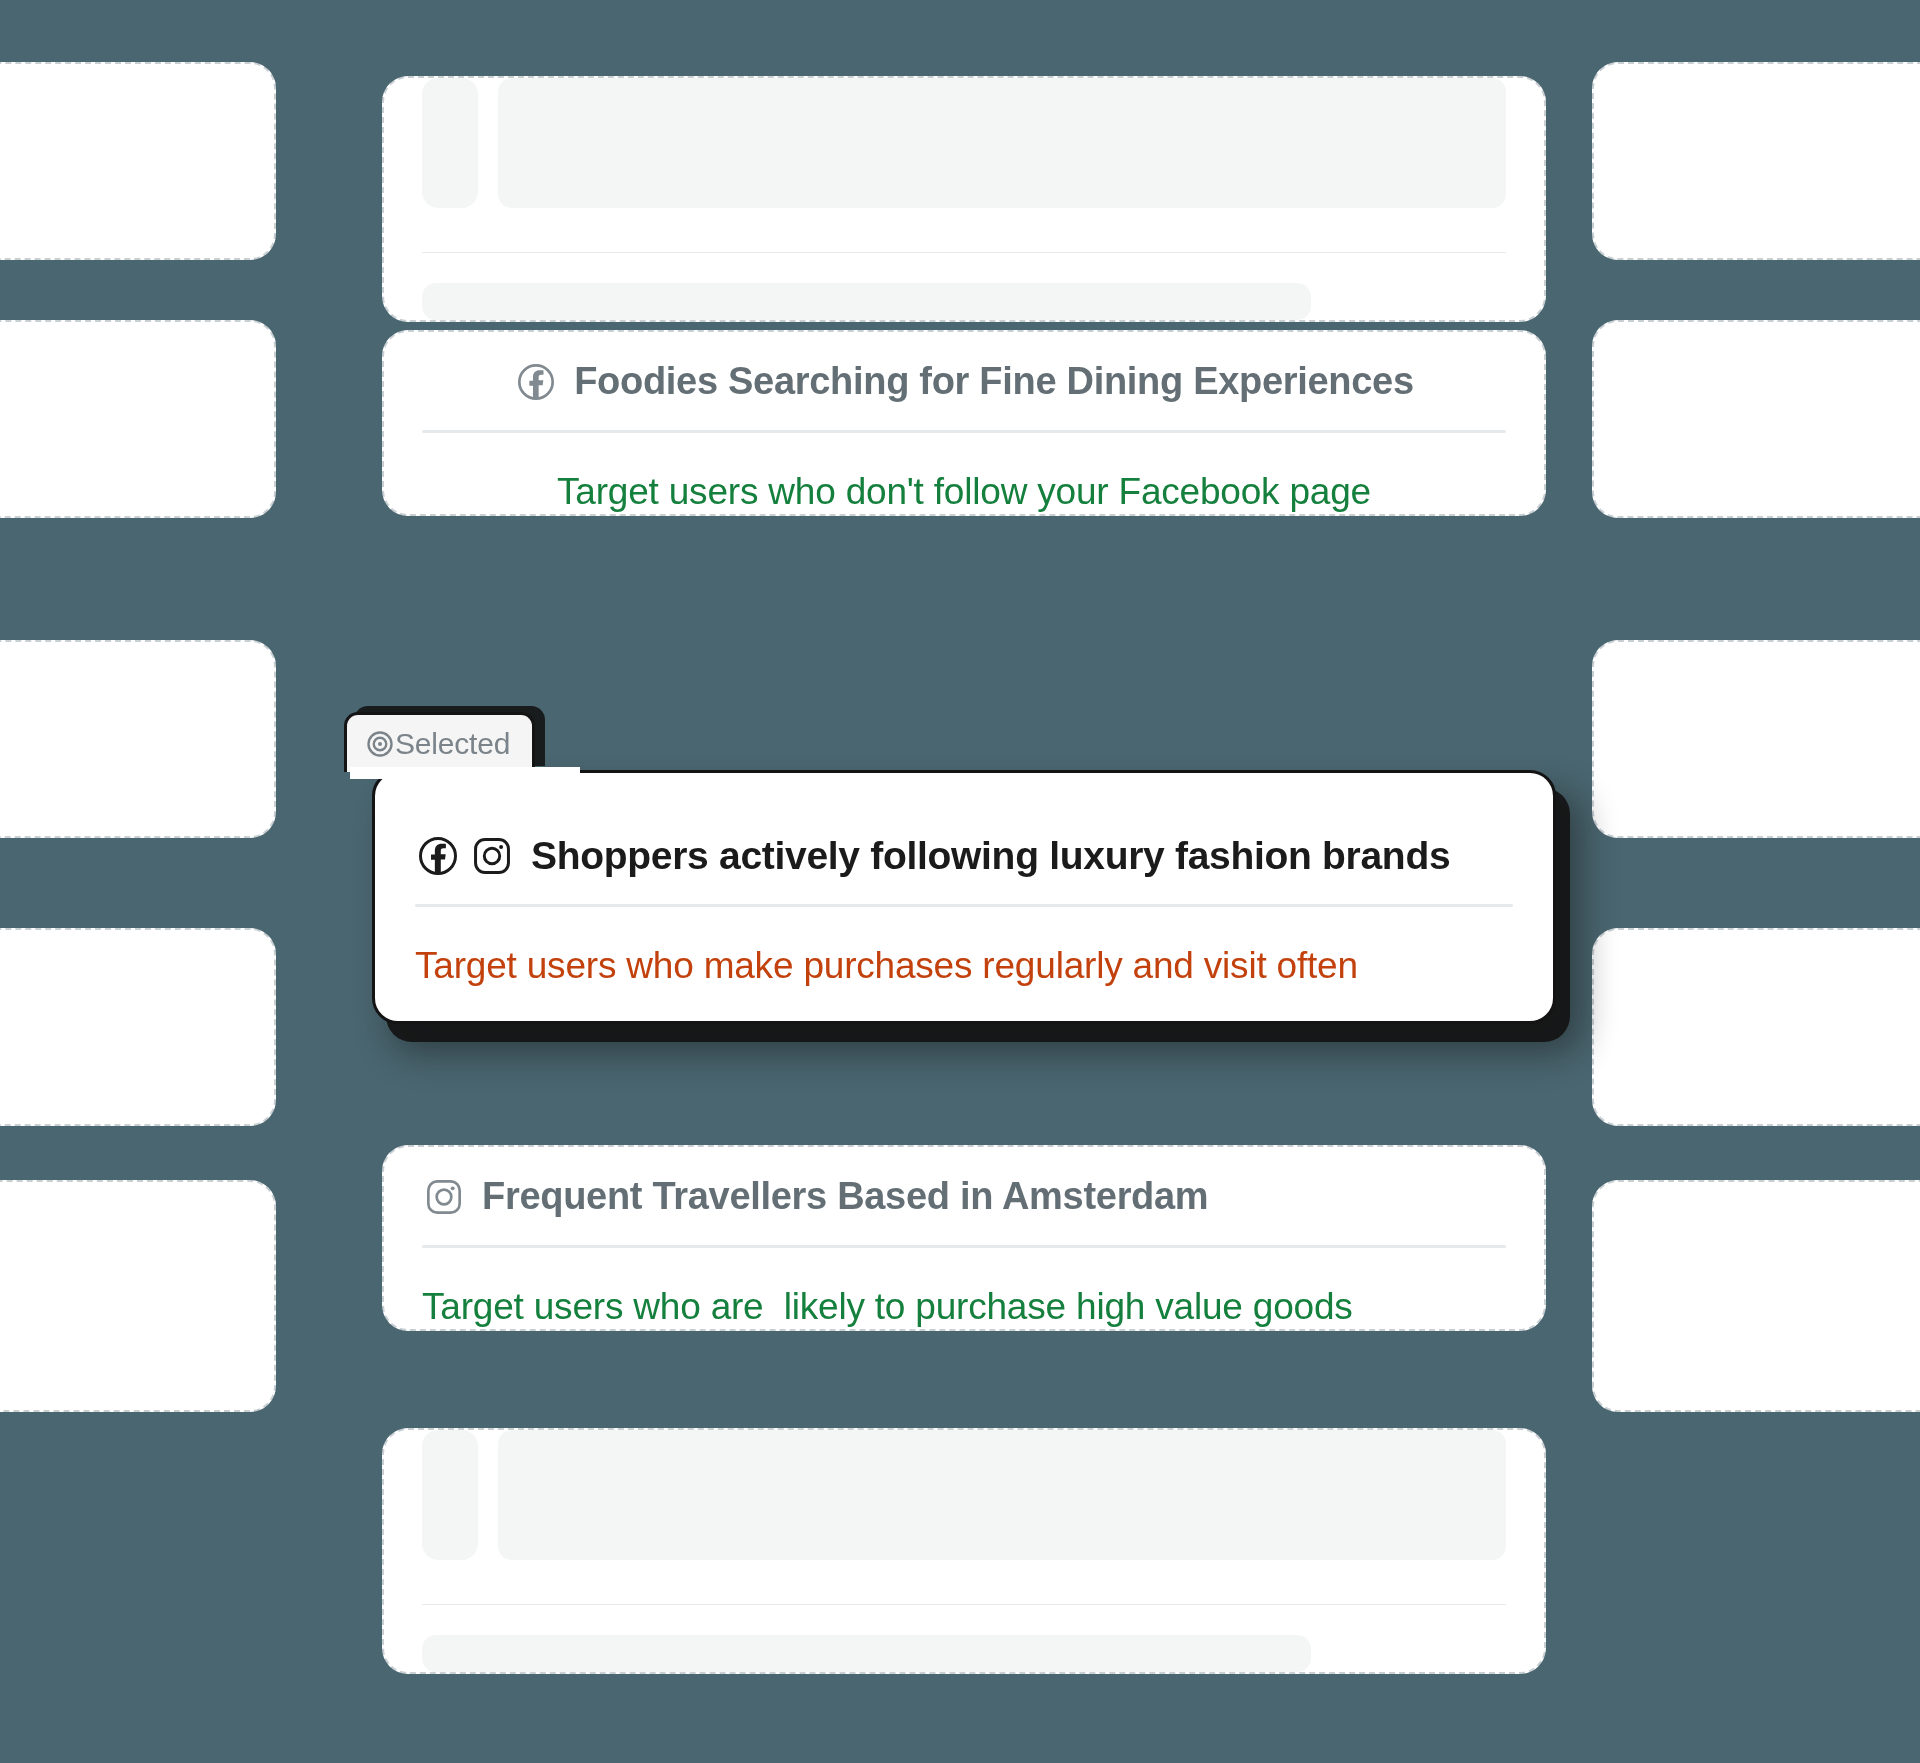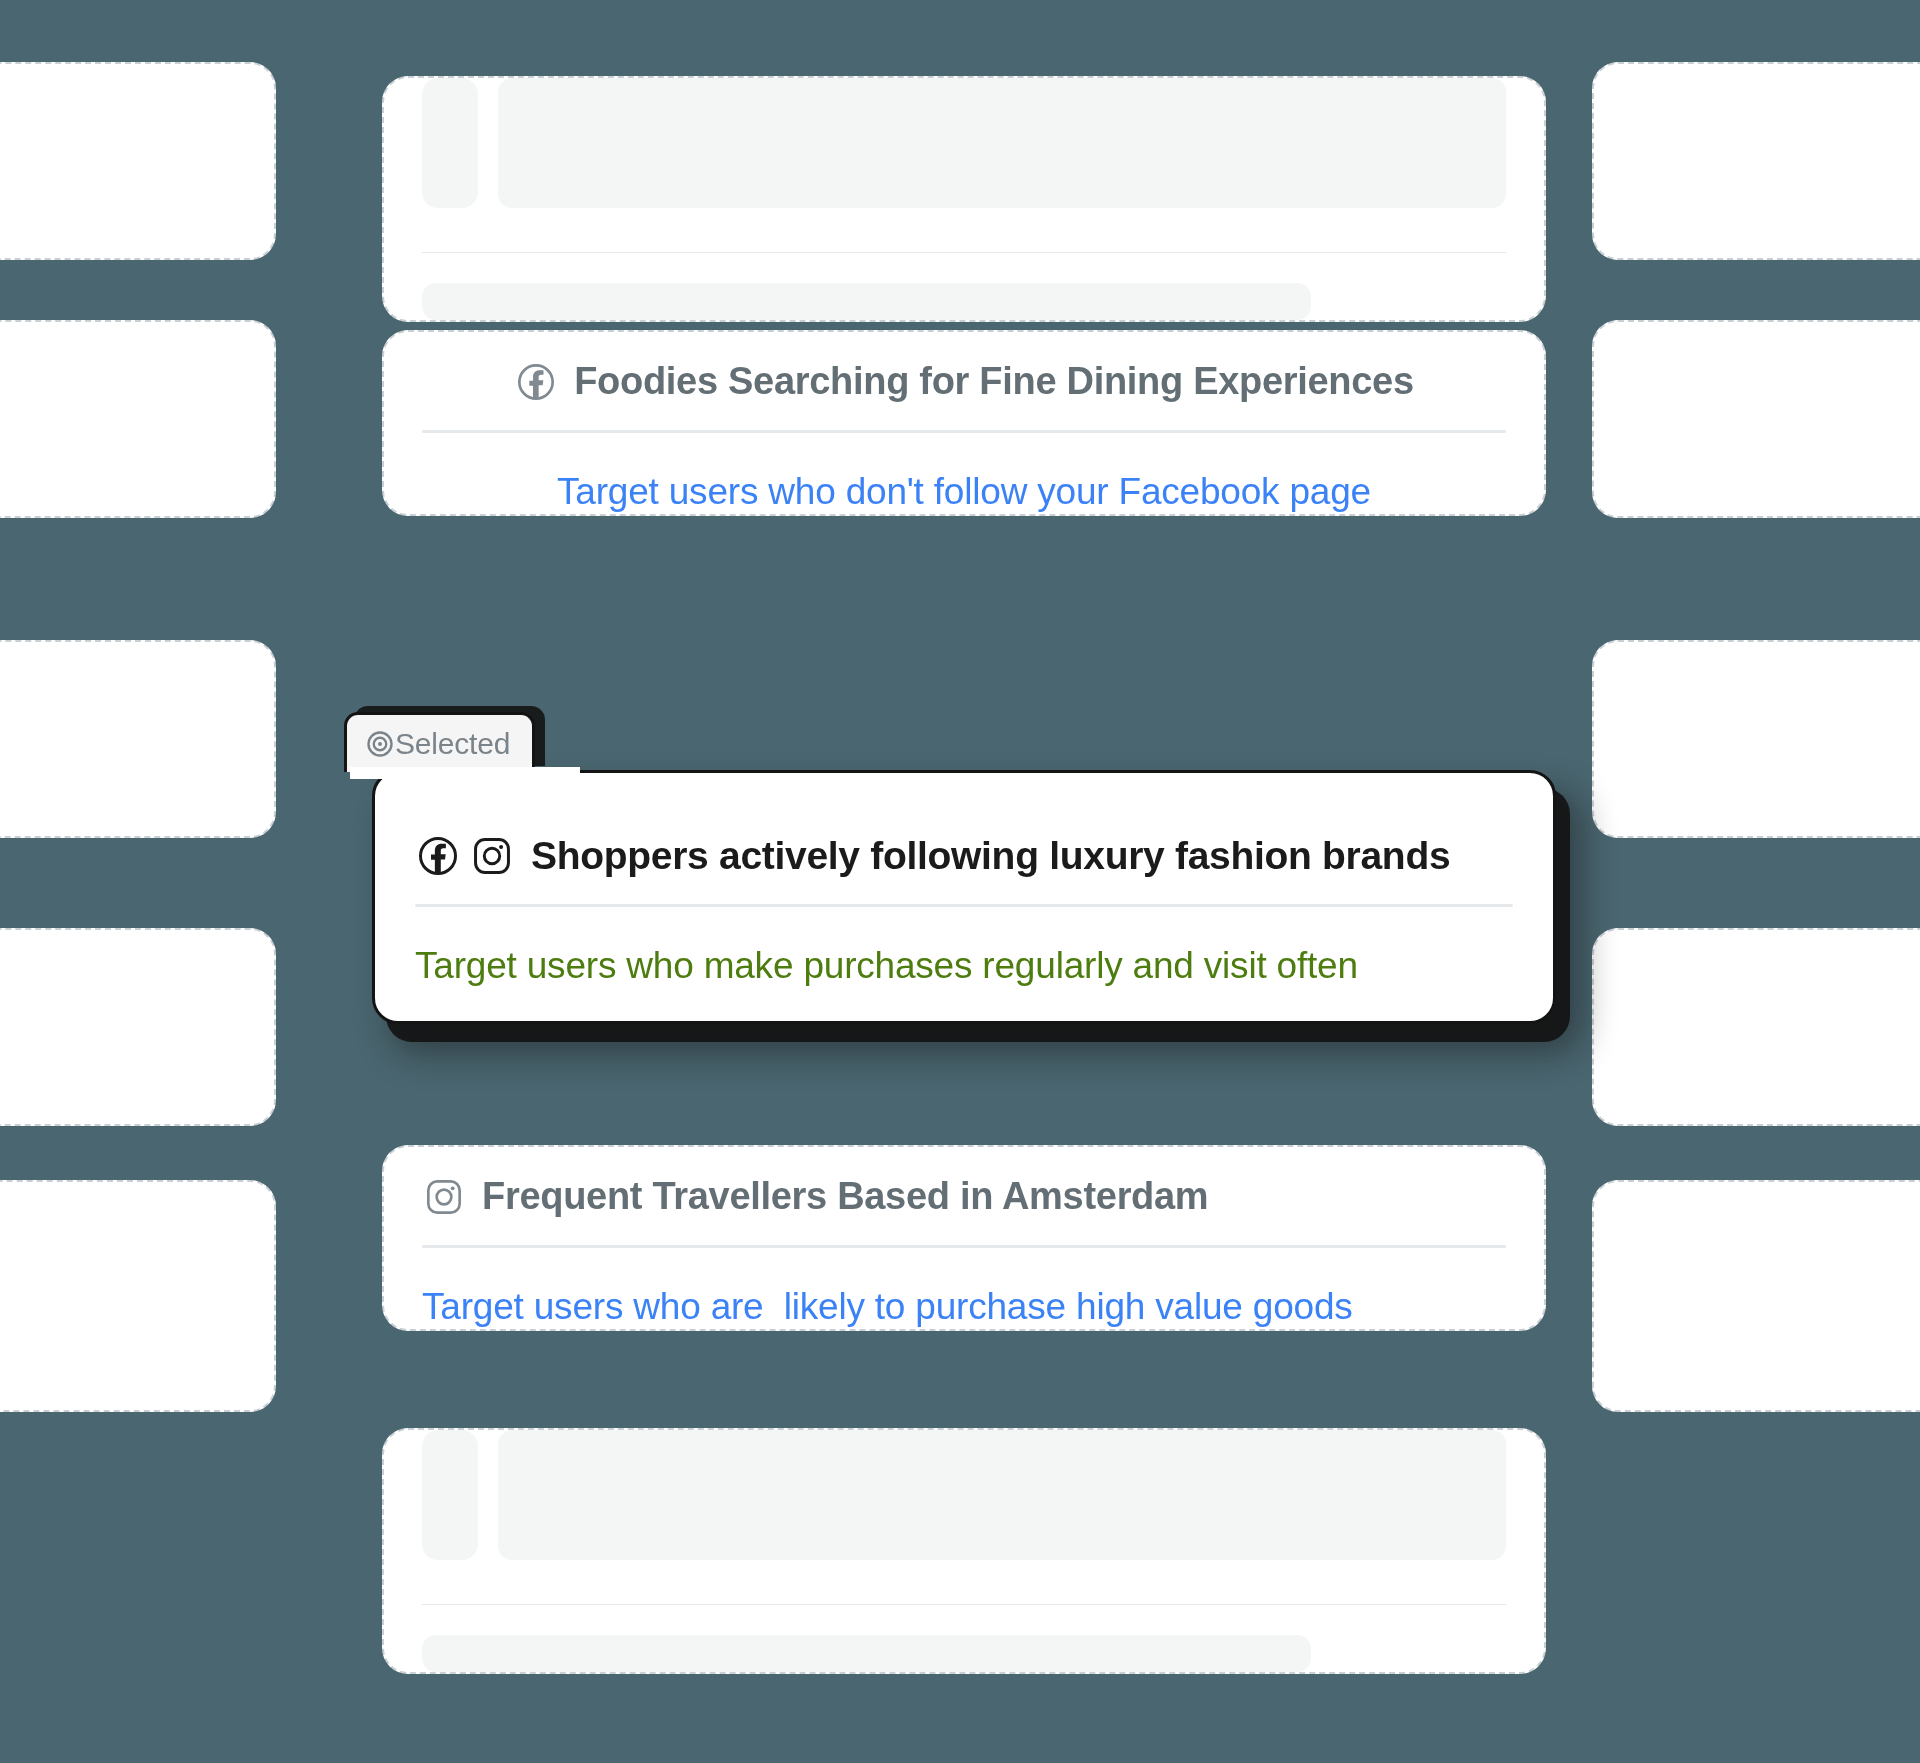--- a/index.html
+++ b/index.html
@@ -77,21 +77,21 @@
 
   .card-divider {
     height: 3px;
     background: #e6e9ec;
     border-radius: 2px;
     width: 100%;
   }
 
   .card-desc {
     font-size: 37px;
-    color: #3b82f6;
+    color: #15803d;
     letter-spacing: -0.2px;
     padding-top: 38px;
     white-space: pre;
   }
 
   
   .skeleton-card {
     display: flex;
     flex-direction: column;
     justify-content: center;
@@ -157,21 +157,21 @@
     justify-content: center;
   }
 
   .selected-card .card-title {
     color: #1b1b1b;
     font-size: 39px;
     font-weight: 700;
   }
 
   .selected-card .card-desc {
-    color: #4d7c0f;
+    color: #c2410c;
   }
 
   
   .selected-badge {
     position: absolute;
     left: -28px;
     top: -58px;
     background: #f5f5f5;
     border: 3px solid #141414;
     border-bottom: none;

